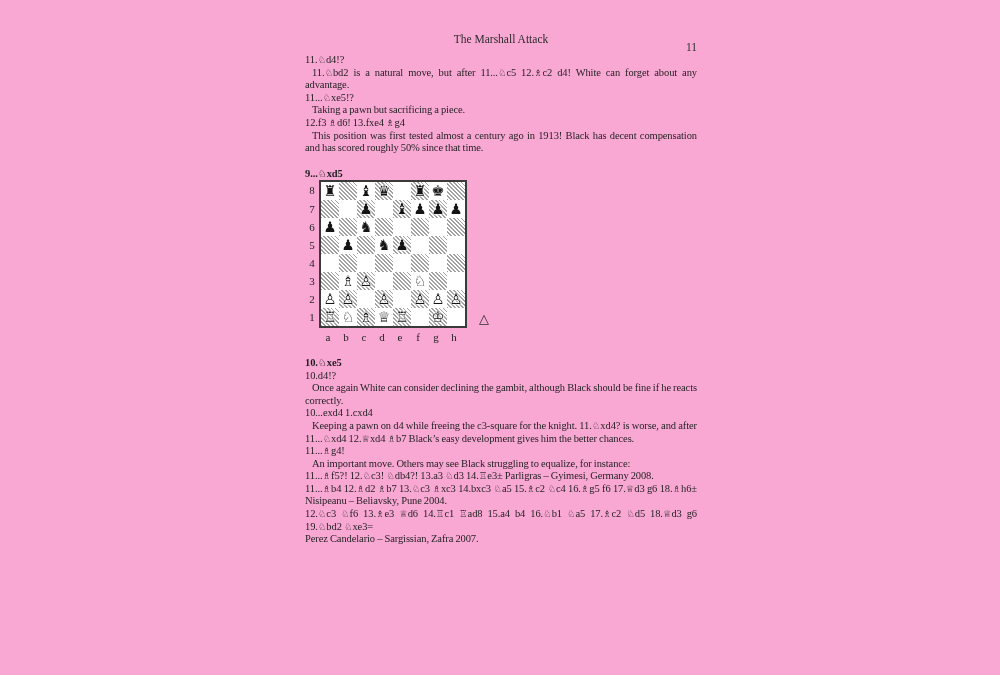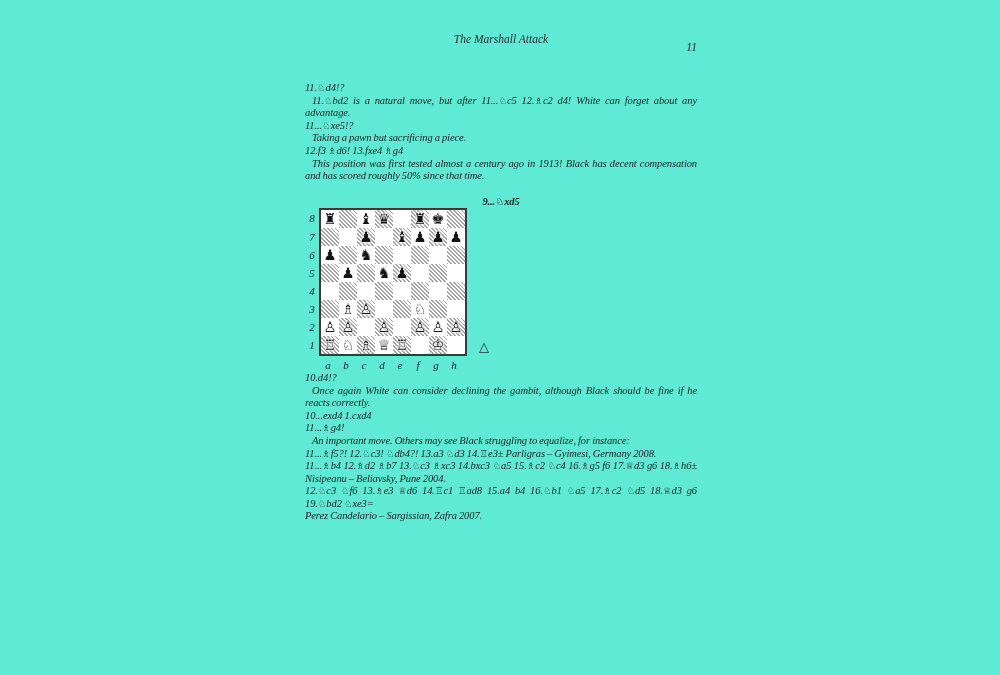--- a/index.html
+++ b/index.html
@@ -6,55 +6,54 @@
   body {
     width:1000px; height:675px;
     background:#ffffff;
     font-family:"Liberation Serif","DejaVu Sans",serif;
     color:#222222;
     -webkit-font-smoothing:antialiased;
   }
   .page {
     position:relative;
     width:1000px; height:675px;
-    background:#5eead4;
+    background:#f9a8d4;
     overflow:hidden;
-    font-style:italic;
   }
   .content {
     position:absolute;
     left:305px; top:33px;
     width:392px;
   }
   .running-header {
     position:relative;
     font-size:11.5px;
     line-height:13px;
     color:#2b2b2b;
   }
   .header-title { display:block; text-align:center; }
   .pageno { position:absolute; right:0; top:8px; }
 
   .blocks {
-    margin-top:36px;
+    margin-top:8px;
     font-size:10.5px;
     line-height:12.6px;
     letter-spacing:-0.1px;
     word-spacing:-0.4px;
     text-align:justify;
     color:#1f1f1f;
   }
   .blocks > div { margin:0; }
   .block-move   { }
   .block-para   { text-indent:7px; }
   .block-sub    { margin-left:7px; }
   .block-heading{
     font-weight:bold;
     margin-top:13px !important;
-    text-align:center;
+    text-align:left;
   }
   .fig { font-family:"DejaVu Sans",sans-serif; font-size:9.5px; letter-spacing:0; }
   .block-heading .fig { font-size:10px; }
 
   
   .diagram-wrap {
     position:relative;
     width:-moz-fit-content;
     width:fit-content;
     margin:10px auto 0 auto;
@@ -281,23 +280,25 @@
             <span class="file-label">b</span>
             <span class="file-label">c</span>
             <span class="file-label">d</span>
             <span class="file-label">e</span>
             <span class="file-label">f</span>
             <span class="file-label">g</span>
             <span class="file-label">h</span>
           </div>
           <span class="to-move">△</span>
         </div>
+        <div class="block-heading">10.<span class="fig">♘</span>xe5</div>
         <div class="block-move">10.d4!?</div>
         <div class="block-para">Once again White can consider declining the gambit, although Black should be fine if he reacts correctly.</div>
         <div class="block-move">10...exd4 1.cxd4</div>
+        <div class="block-para">Keeping a pawn on d4 while freeing the c3-square for the knight. 11.<span class="fig">♘</span>xd4? is worse, and after 11...<span class="fig">♘</span>xd4 12.<span class="fig">♕</span>xd4 <span class="fig">♗</span>b7 Black’s easy development gives him the better chances.</div>
         <div class="block-move">11...<span class="fig">♗</span>g4!</div>
         <div class="block-para">An important move. Others may see Black struggling to equalize, for instance:</div>
         <div class="block-sub">11...<span class="fig">♗</span>f5?! 12.<span class="fig">♘</span>c3! <span class="fig">♘</span>db4?! 13.a3 <span class="fig">♘</span>d3 14.<span class="fig">♖</span>e3± Parligras – Gyimesi, Germany 2008.</div>
         <div class="block-sub">11...<span class="fig">♗</span>b4 12.<span class="fig">♗</span>d2 <span class="fig">♗</span>b7 13.<span class="fig">♘</span>c3 <span class="fig">♗</span>xc3 14.bxc3 <span class="fig">♘</span>a5 15.<span class="fig">♗</span>c2 <span class="fig">♘</span>c4 16.<span class="fig">♗</span>g5 f6 17.<span class="fig">♕</span>d3 g6 18.<span class="fig">♗</span>h6± Nisipeanu – Beliavsky, Pune 2004.</div>
         <div class="block-move">12.<span class="fig">♘</span>c3 <span class="fig">♘</span>f6 13.<span class="fig">♗</span>e3 <span class="fig">♕</span>d6 14.<span class="fig">♖</span>c1 <span class="fig">♖</span>ad8 15.a4 b4 16.<span class="fig">♘</span>b1 <span class="fig">♘</span>a5 17.<span class="fig">♗</span>c2 <span class="fig">♘</span>d5 18.<span class="fig">♕</span>d3 g6 19.<span class="fig">♘</span>bd2 <span class="fig">♘</span>xe3=</div>
         <div class="block-sub">Perez Candelario – Sargissian, Zafra 2007.</div>
       </div>
   </div>
 </div>
 

